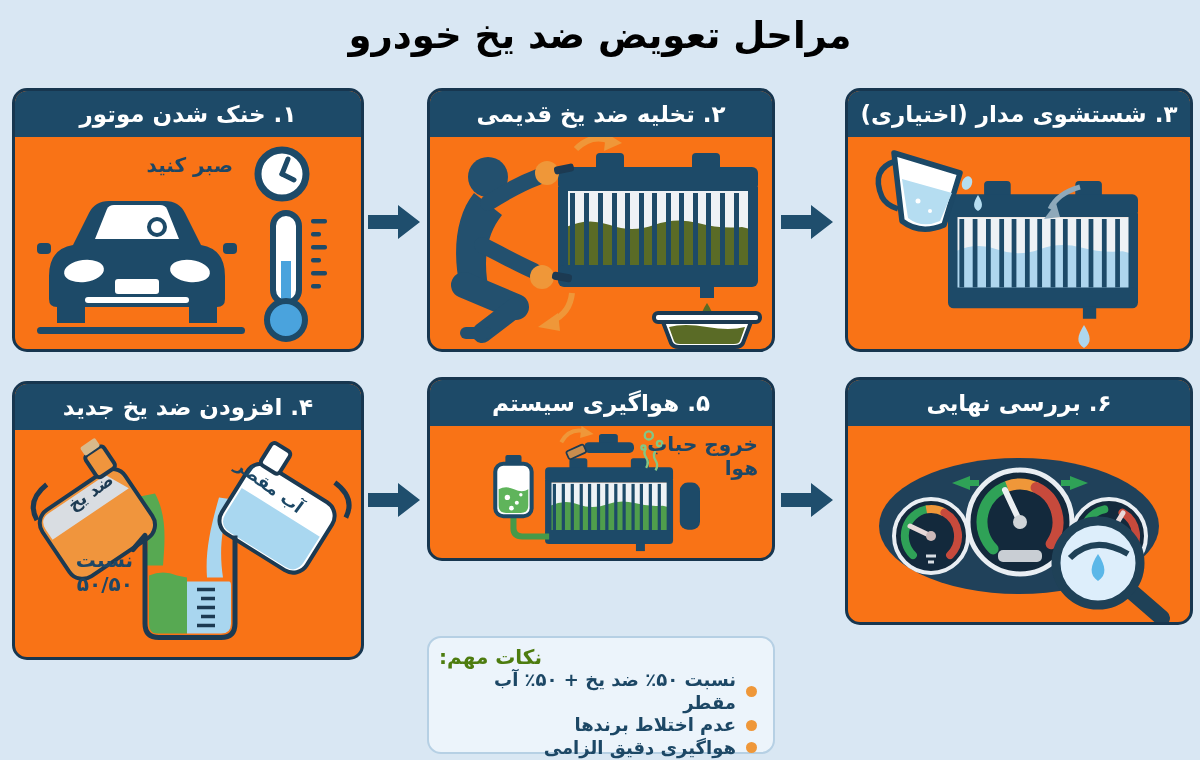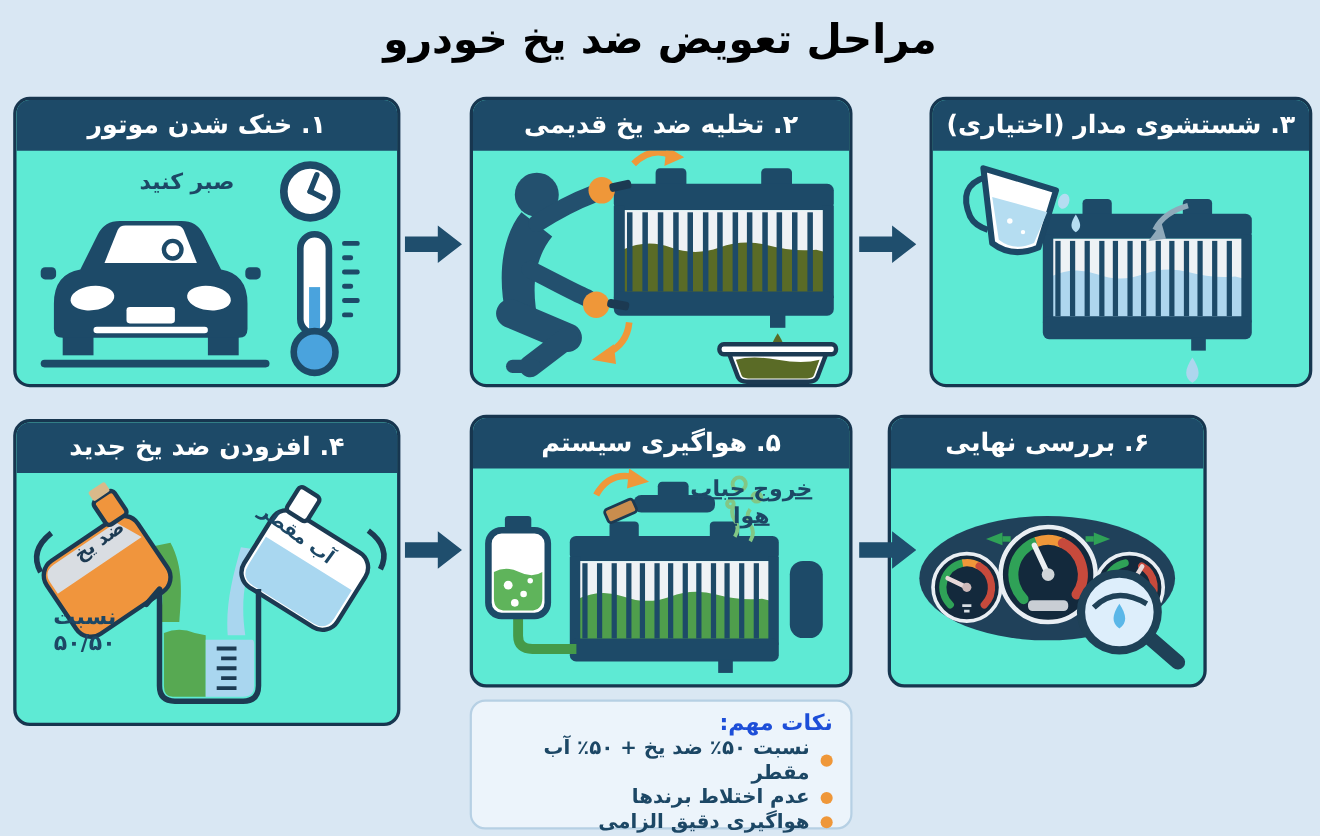--- a/index.html
+++ b/index.html
@@ -7,41 +7,41 @@
     width:1200px;height:760px;position:relative;overflow:hidden;
     background:#d9e7f3;
     font-family:"DejaVu Sans","Liberation Sans",sans-serif;
     font-weight:bold;color:#1c4765;
   }
   .page-title{
     position:absolute;left:0;top:14px;width:1200px;text-align:center;
     font-size:37px;color:#000000;letter-spacing:0;
   }
   .panel{
-    position:absolute;background:#5eead4;border:3px solid #17364f;border-radius:15px;
+    position:absolute;background:#f97316;border:3px solid #17364f;border-radius:15px;
     box-sizing:border-box;overflow:hidden;
   }
   .panel-header{
     position:absolute;left:0;top:0;right:0;height:46px;background:#1d4a68;
     border-radius:10px 10px 0 0;color:#ffffff;font-size:23px;
     display:flex;align-items:center;justify-content:center;
   }
   .panel-body{position:absolute;left:0;right:0;top:46px;bottom:0;}
   .panel-body svg{position:absolute;left:0;top:0;width:100%;height:100%;}
   .caption{
-    position:absolute;font-size:20px;color:#1d4765;text-align:center;line-height:1.2;
+    position:absolute;font-size:20px;color:#1d4765;text-align:right;line-height:1.2;
   }
   .jug-label{position:absolute;font-size:17px;color:#1c3a52;}
   .flow-arrow{position:absolute;width:52px;height:40px;}
   .notes-box{
     position:absolute;left:427px;top:636px;width:348px;height:118px;box-sizing:border-box;
     background:#ecf4fb;border:2px solid #b6d0e4;border-radius:14px;
     padding:7px 16px 6px 10px;
   }
-  .notes-heading{font-size:20px;color:#1d4ed8;text-align:right;}
+  .notes-heading{font-size:20px;color:#4d7c0f;text-align:left;}
   .note-row{display:flex;align-items:center;justify-content:flex-start;margin-top:0;}
   .note-dot{width:11px;height:11px;border-radius:50%;background:#ef9739;margin-left:10px;flex:none;}
   .note-text{font-size:18px;color:#1c4765;line-height:1.25;}
   [dir="rtl"]{direction:rtl;}
 </style>
 </head>
 <body>
 
 <svg width="0" height="0" style="position:absolute">
   <defs>
@@ -209,21 +209,21 @@
           <line x1="66" y1="94" x2="84" y2="94"></line>
         </g>
       </g>
     </svg>
     <span class="jug-label" style="left:50px;top:52px;transform:rotate(-35deg);" dir="rtl">ضد یخ</span>
     <span class="jug-label" style="right:52px;top:46px;transform:rotate(36deg);color:#1c4765;" dir="rtl">آب مقطر</span>
     <div class="caption" style="left:6px;top:118px;width:112px;" dir="rtl">نسبت ۵۰/۵۰</div>
   </div>
 </div>
 
-<div class="panel" style="left:427px;top:377px;width:348px;height:248px;">
+<div class="panel" style="left:427px;top:377px;width:348px;height:184px;">
   <div class="panel-header" dir="rtl">۵. هواگیری سیستم</div>
   <div class="panel-body">
     <svg viewBox="0 0 342 196" preserveAspectRatio="xMidYMid meet">
       <rect x="168" y="12" width="28" height="16" rx="4" fill="#1d4a68"></rect>
       <rect x="146" y="24" width="74" height="16" rx="7" fill="#1d4a68"></rect>
       <use href="#radiator" transform="translate(88,48) scale(0.95)" color="#4f9e4c"></use>
       <rect x="288" y="84" width="30" height="70" rx="12" fill="#1d4a68"></rect>
       <g transform="translate(14,56)">
         <path d="M27 78 L27 96 Q27 108 40 108 L80 108" stroke="#459a49" stroke-width="9" fill="none"></path>
         <rect x="15" y="-13" width="24" height="14" rx="3" fill="#1d4a68"></rect>
@@ -240,25 +240,25 @@
         <rect x="120" y="32" width="28" height="13" rx="3" fill="#c98d4e" stroke="#1c3a52" stroke-width="2.5" transform="rotate(-24 134 38)"></rect>
       </g>
       <g stroke="#82c785" fill="none" stroke-width="3.5">
         <circle cx="242" cy="14" r="6"></circle>
           <circle cx="258" cy="26" r="4"></circle>
           <circle cx="234" cy="32" r="3"></circle>
         <path d="M238 62 q5 -8 0 -15 q-5 -8 0 -14"></path>
         <path d="M252 66 q5 -8 0 -15 q-5 -8 0 -14"></path>
       </g>
     </svg>
-    <div class="caption" style="right:14px;top:6px;width:150px;text-decoration:underline;" dir="rtl">خروج حباب هوا</div>
-  </div>
-</div>
-
-<div class="panel" style="left:807px;top:377px;width:290px;height:248px;">
+    <div class="caption" style="right:14px;top:6px;width:150px;" dir="rtl">خروج حباب هوا</div>
+  </div>
+</div>
+
+<div class="panel" style="left:845px;top:377px;width:348px;height:248px;">
   <div class="panel-header" dir="rtl">۶. بررسی نهایی</div>
   <div class="panel-body">
     <svg viewBox="0 0 342 196" preserveAspectRatio="xMidYMid meet">
       <g>
         <ellipse cx="171" cy="100" rx="140" ry="68" fill="#20415a"></ellipse>
 
         <circle cx="83" cy="110" r="37" fill="#13293c" stroke="#e9eef3" stroke-width="4"></circle>
         <path d="M64.9 129.1 A27 27 0 0 1 78.3 83.4" stroke="#2fa257" stroke-width="8" fill="none" stroke-linecap="round"></path>
         <path d="M78.3 83.4 A27 27 0 0 1 96.5 86.6" stroke="#ef9739" stroke-width="8" fill="none"></path>
         <path d="M96.5 86.6 A27 27 0 0 1 102.1 129.1" stroke="#c74a3c" stroke-width="8" fill="none" stroke-linecap="round"></path>

